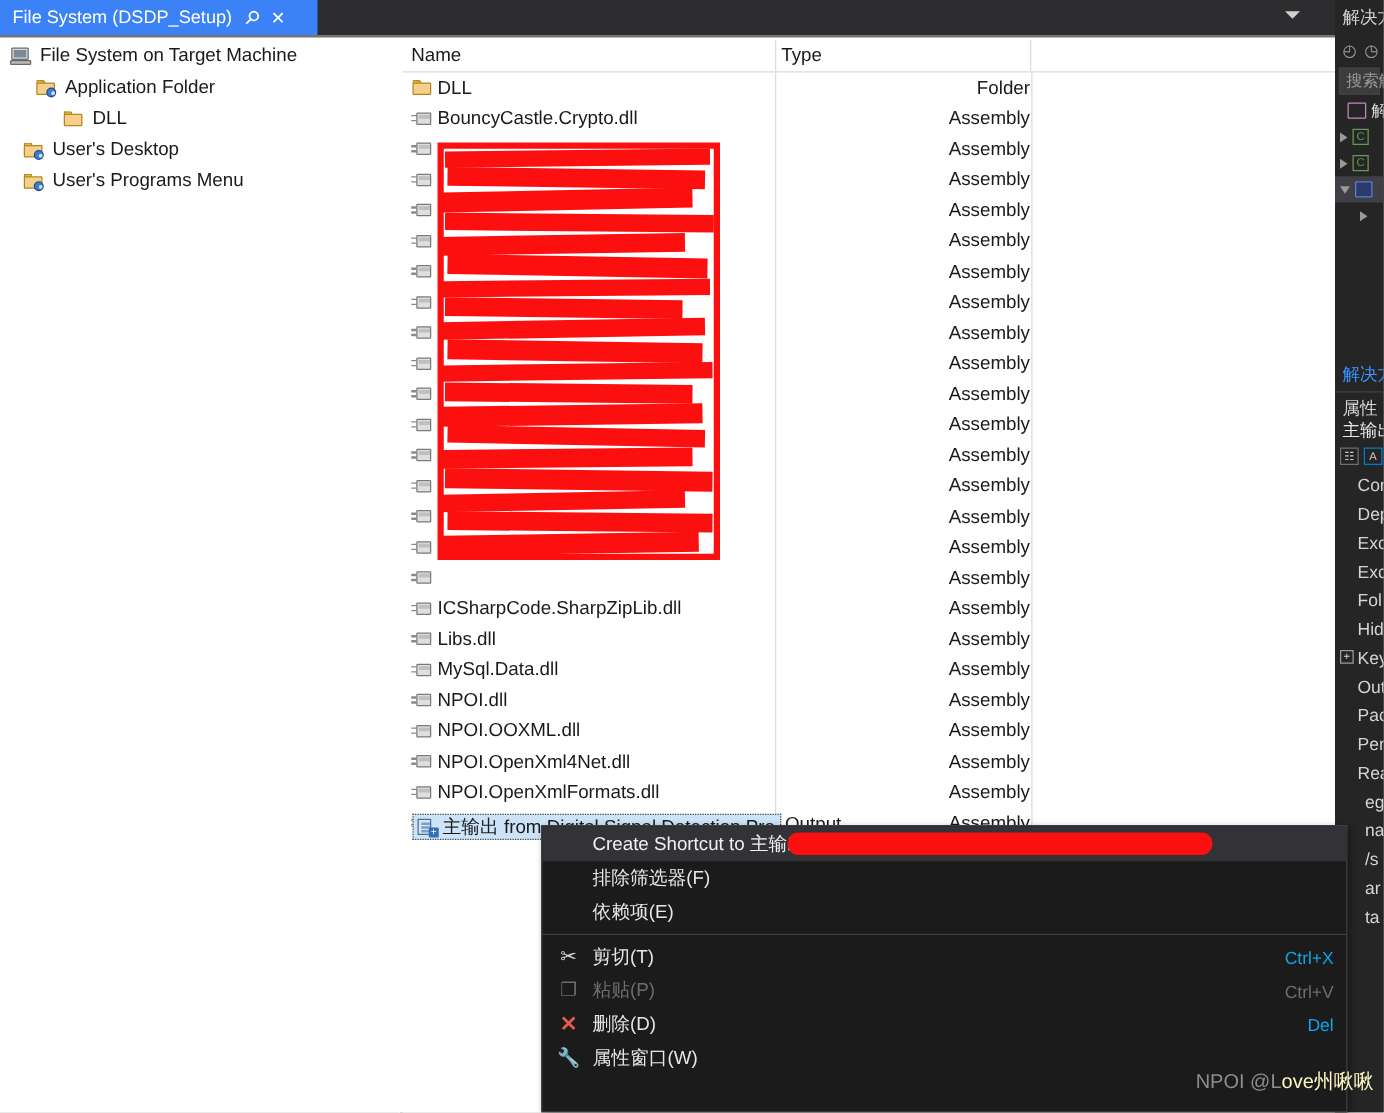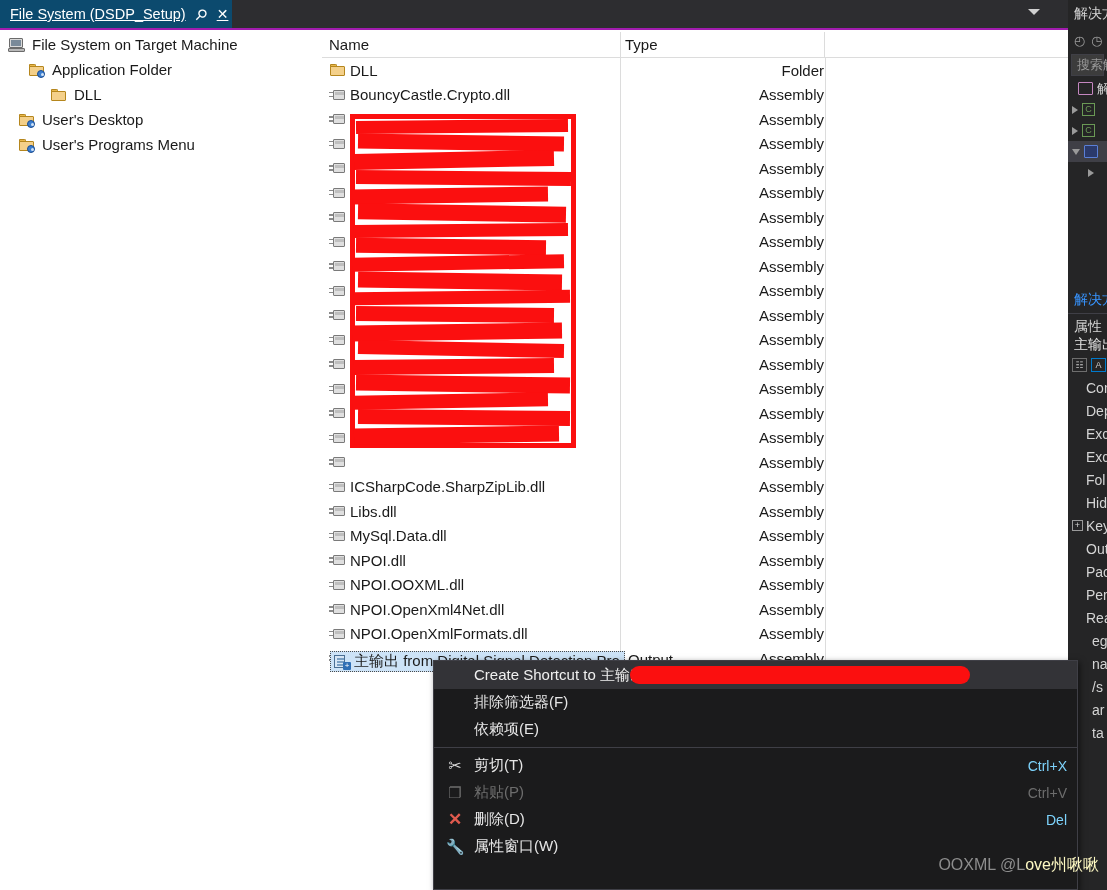--- a/index.html
+++ b/index.html
@@ -18,27 +18,26 @@
 
   
   .tabstrip {
     position: absolute; left: 0; top: 0;
     width: 1068px; height: 28px;
     background: #2d2d30;
   }
   .tab-active {
     position: absolute; left: 0; top: 0;
     height: 28px;
-    background: #0c4a6e;
+    background: #3b82f6;
     color: #ffffff;
     display: flex; align-items: center;
-    padding: 0 4px 0 10px;
+    padding: 0 26px 0 10px;
     font-size: 14.5px;
     white-space: nowrap;
-    text-decoration: underline;
   }
   .tab-title { color:#ffffff; }
   .tab-icon {
     display: inline-block;
     margin-left: 10px;
     color: #ffffff;
     font-size: 14px;
     line-height: 1;
     cursor: pointer;
   }
@@ -54,21 +53,21 @@
     border-right: 6px solid transparent;
     border-top: 6px solid #d0d0d0;
     cursor: pointer;
   }
 
   
   .editor {
     position: absolute; left: 0; top: 28px;
     width: 1068px; height: 862px;
     background: #ffffff;
-    border-top: 2px solid #a21caf;
+    border-top: 2px solid #737373;
   }
 
   
   .tree-pane {
     position: absolute; left: 0; top: 2px;
     width: 320px; height: 860px;
     background: #ffffff;
     border-right: 1px solid #ffffff;
   }
   .tree-row {
@@ -285,21 +284,21 @@
     padding-left:40px; color:#f0f0f0; white-space:nowrap;
     position:relative;
   }
   .ctx-item {
     height:27px; display:flex; align-items:center;
     padding-left:40px; position:relative; white-space:nowrap;
     cursor:default;
   }
   .ctx-item.disabled { color:#6d6d6d; }
   .ctx-sep { height:1px; background:#3f3f46; margin:4px 0 4px 0; }
-  .ctx-accel { position:absolute; right:10px; color:#7dd3fc; font-size:14px;}
+  .ctx-accel { position:absolute; right:10px; color:#0ea5e9; font-size:14px;}
   .ctx-item.disabled .ctx-accel { color:#6d6d6d; }
   .ctx-ico {
     position:absolute; left:12px; top:50%; transform:translateY(-50%);
     width:18px; height:18px;
   }
 
   
   .g-cut { color:#d8d8d8; font-size:16px; line-height:18px; text-align:center;}
   .g-paste { color:#6d6d6d; font-size:15px; line-height:18px; text-align:center;}
   .g-del { color:#e05a4e; font-size:17px; line-height:18px; text-align:center; font-weight:bold;}
@@ -822,16 +821,16 @@
       <span class="ctx-accel">Del</span>
     </div>
     <div class="ctx-item">
       <span class="ctx-ico g-wrench">🔧</span>
       <span>属性窗口(W)</span>
     </div>
 
   </div>
 
   <div class="watermark">
-    <span>OOXML @L</span><span class="cn">ove州啾啾</span>
+    <span>NPOI @L</span><span class="cn">ove州啾啾</span>
   </div>
 
 </div>
 
 </body></html>

